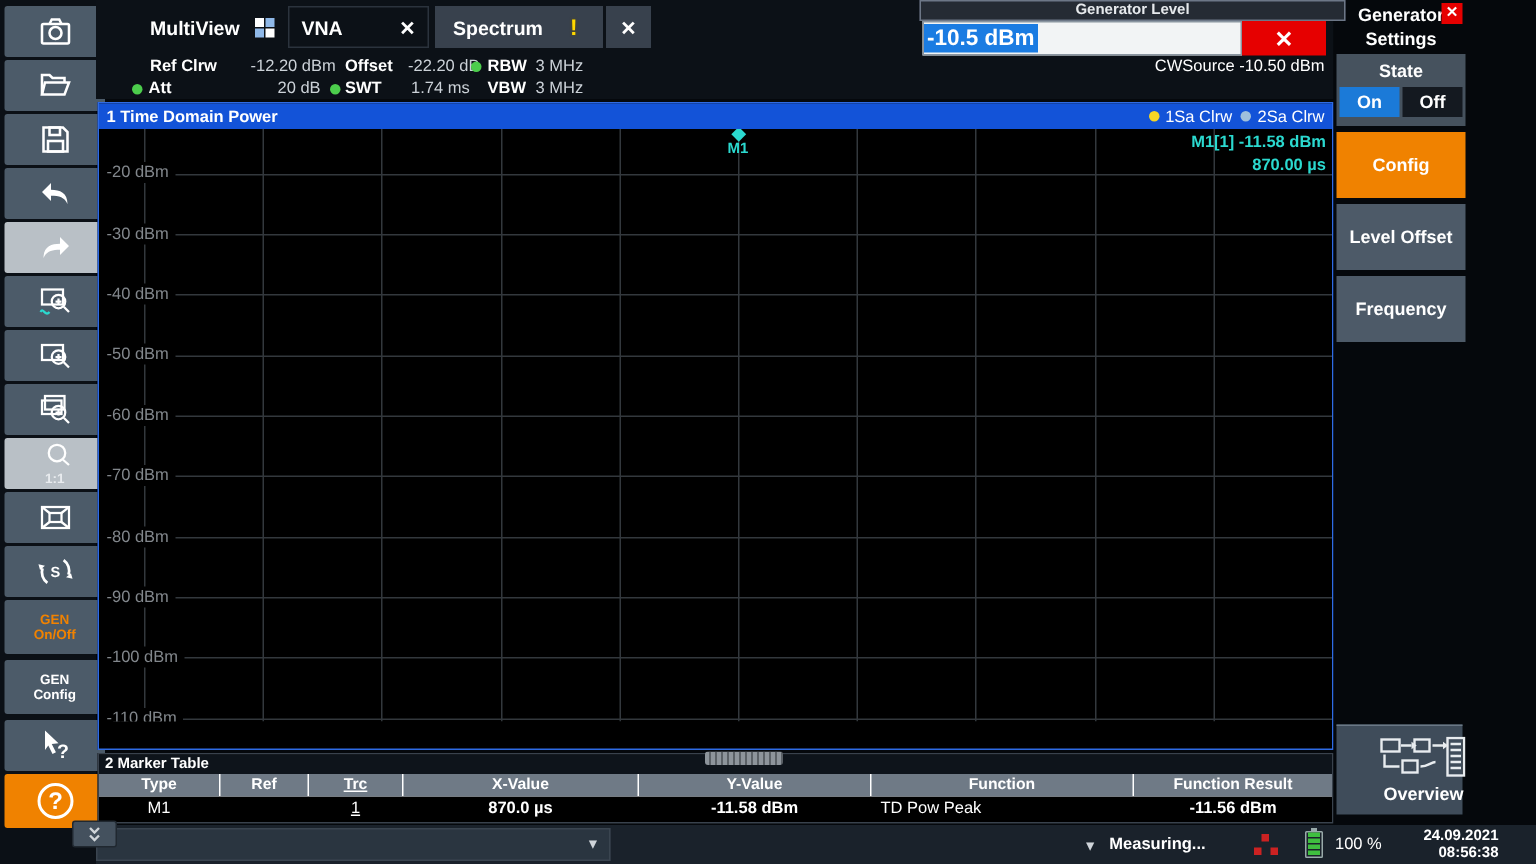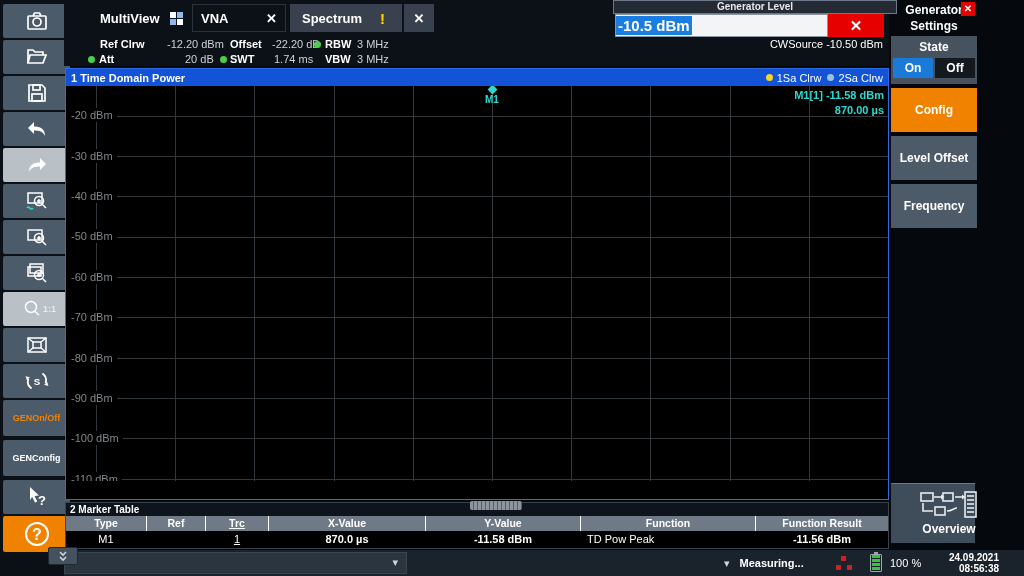--- a/index.html
+++ b/index.html
@@ -2,21 +2,21 @@
 <html><head>
 <meta charset="utf-8">
 <style>
   * { margin:0; padding:0; box-sizing:border-box; }
   body { background:#000; font-family:"Liberation Sans", sans-serif; }
   #screen { position:relative; width:1024px; height:576px; background:#05080c; overflow:hidden; }
 
   
   #toolbar { position:absolute; left:0; top:0; width:64px; height:576px; background:#0b1016; }
   .tbtn { position:absolute; left:3px; width:67px; height:34px; background:#4c5b69; border-radius:2px;
-          display:flex; align-items:center; justify-content:center; flex-direction:row; }
+          display:flex; align-items:center; justify-content:center; flex-direction:column; }
   .tbtn.disabled { background:#b9c0c6; }
   .tbtn svg { display:block; }
   .tbtn .tlabel { color:#fff; font-size:9px; font-weight:bold; line-height:10px; text-align:center; }
   .tbtn .tlabel.orange { color:#f08200; }
   #btn-help { background:#f08200; }
   #btn-collapse { position:absolute; left:48px; top:547px; width:30px; height:18px; background:#44515e;
           border:1px solid #202830; border-radius:2px; display:flex; align-items:center; justify-content:center; z-index:6; }
 
   
   #topbar { position:absolute; left:64px; top:0; width:825px; height:66px; background:#0c1117; }

